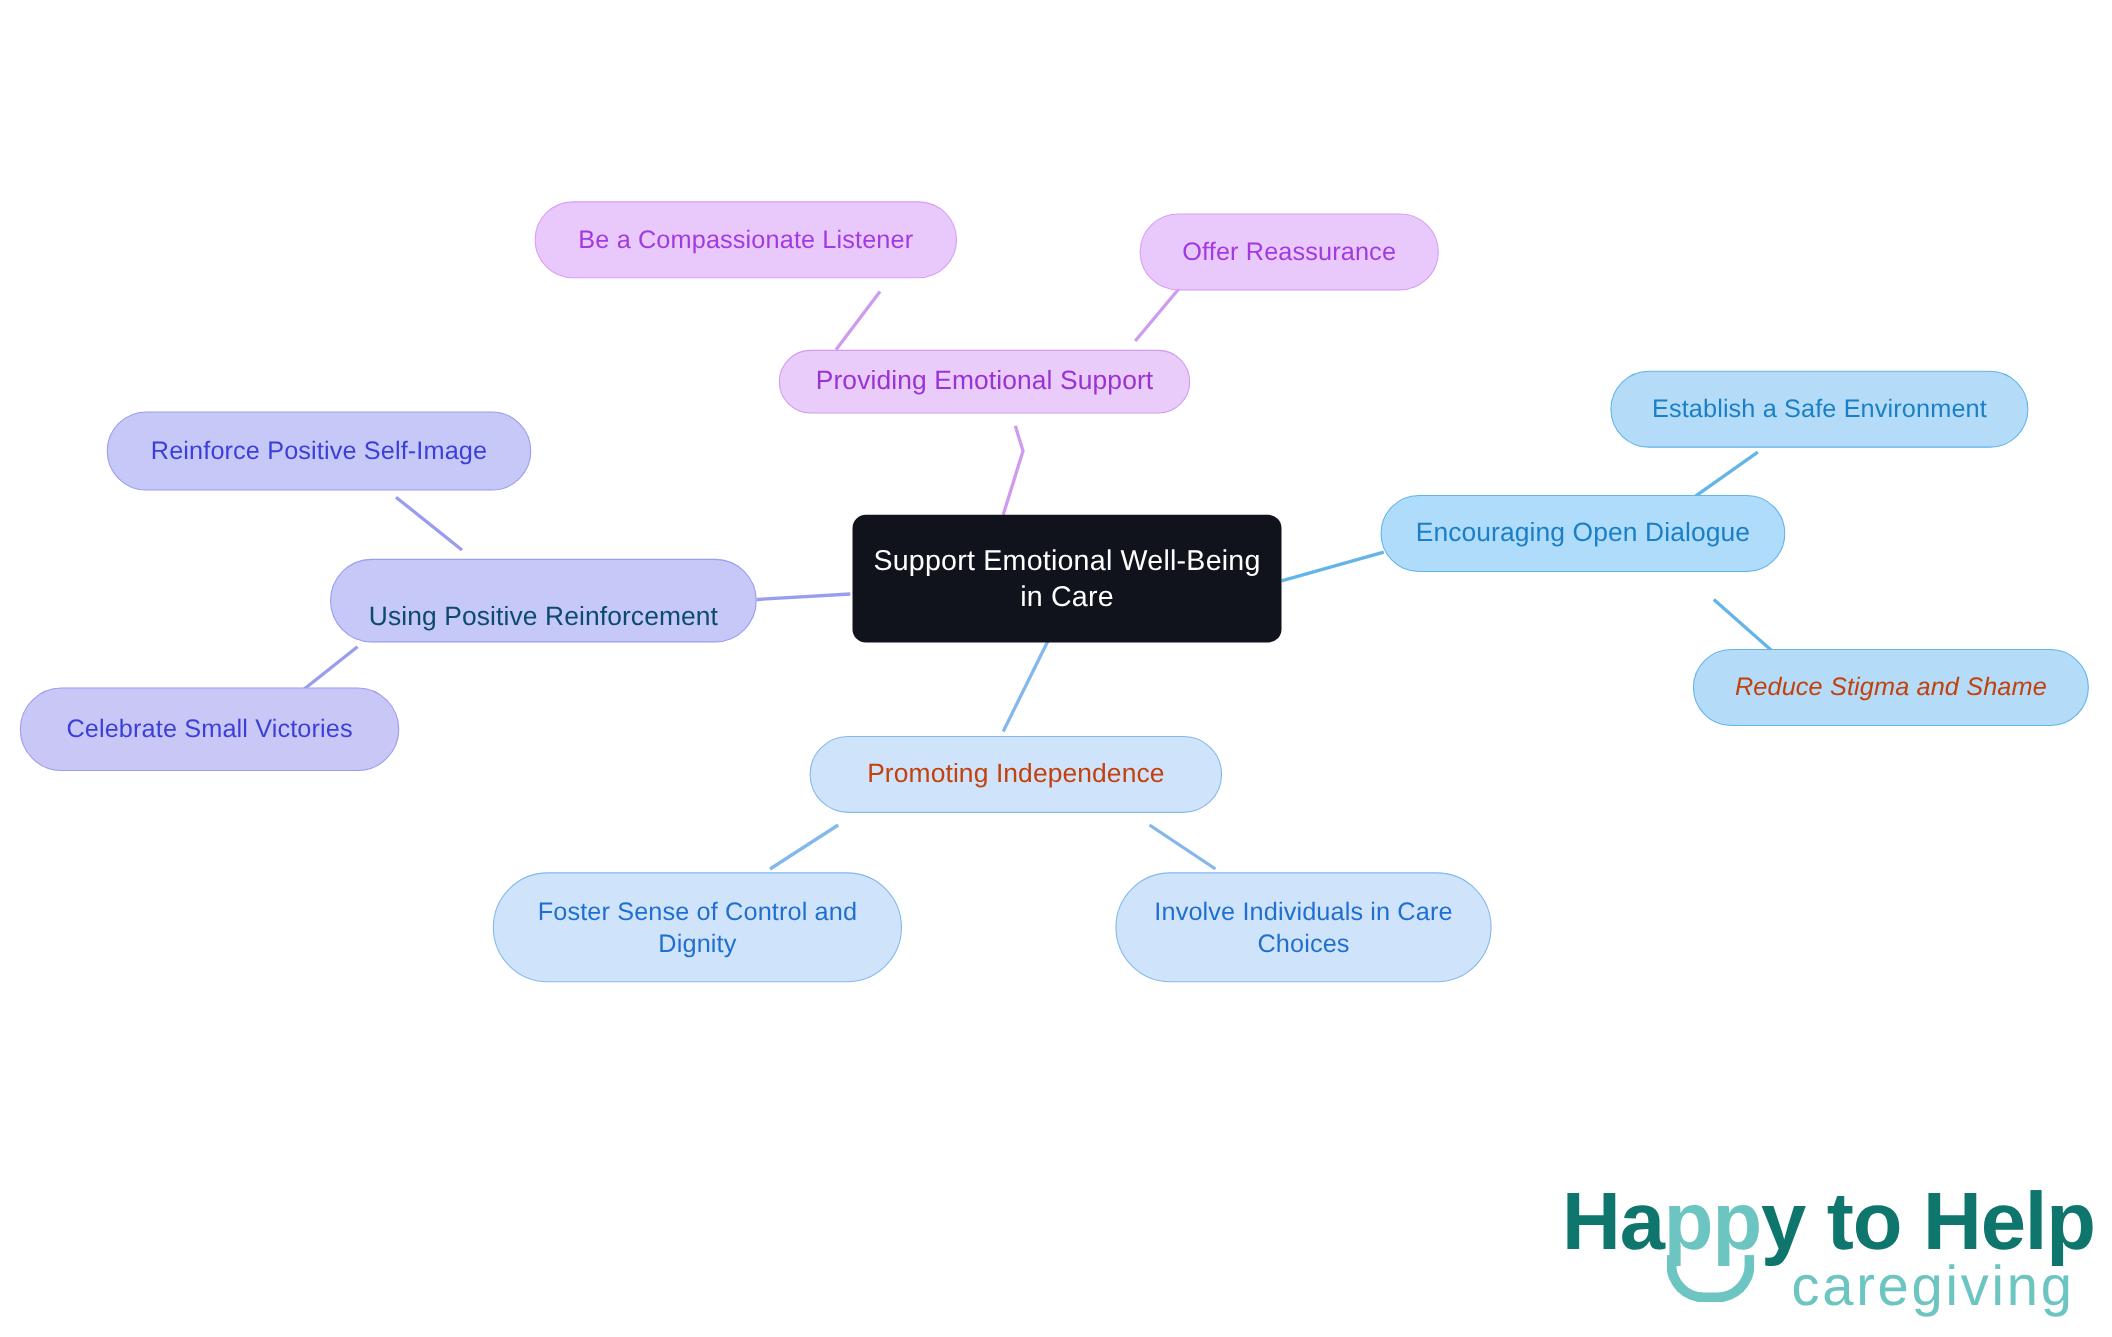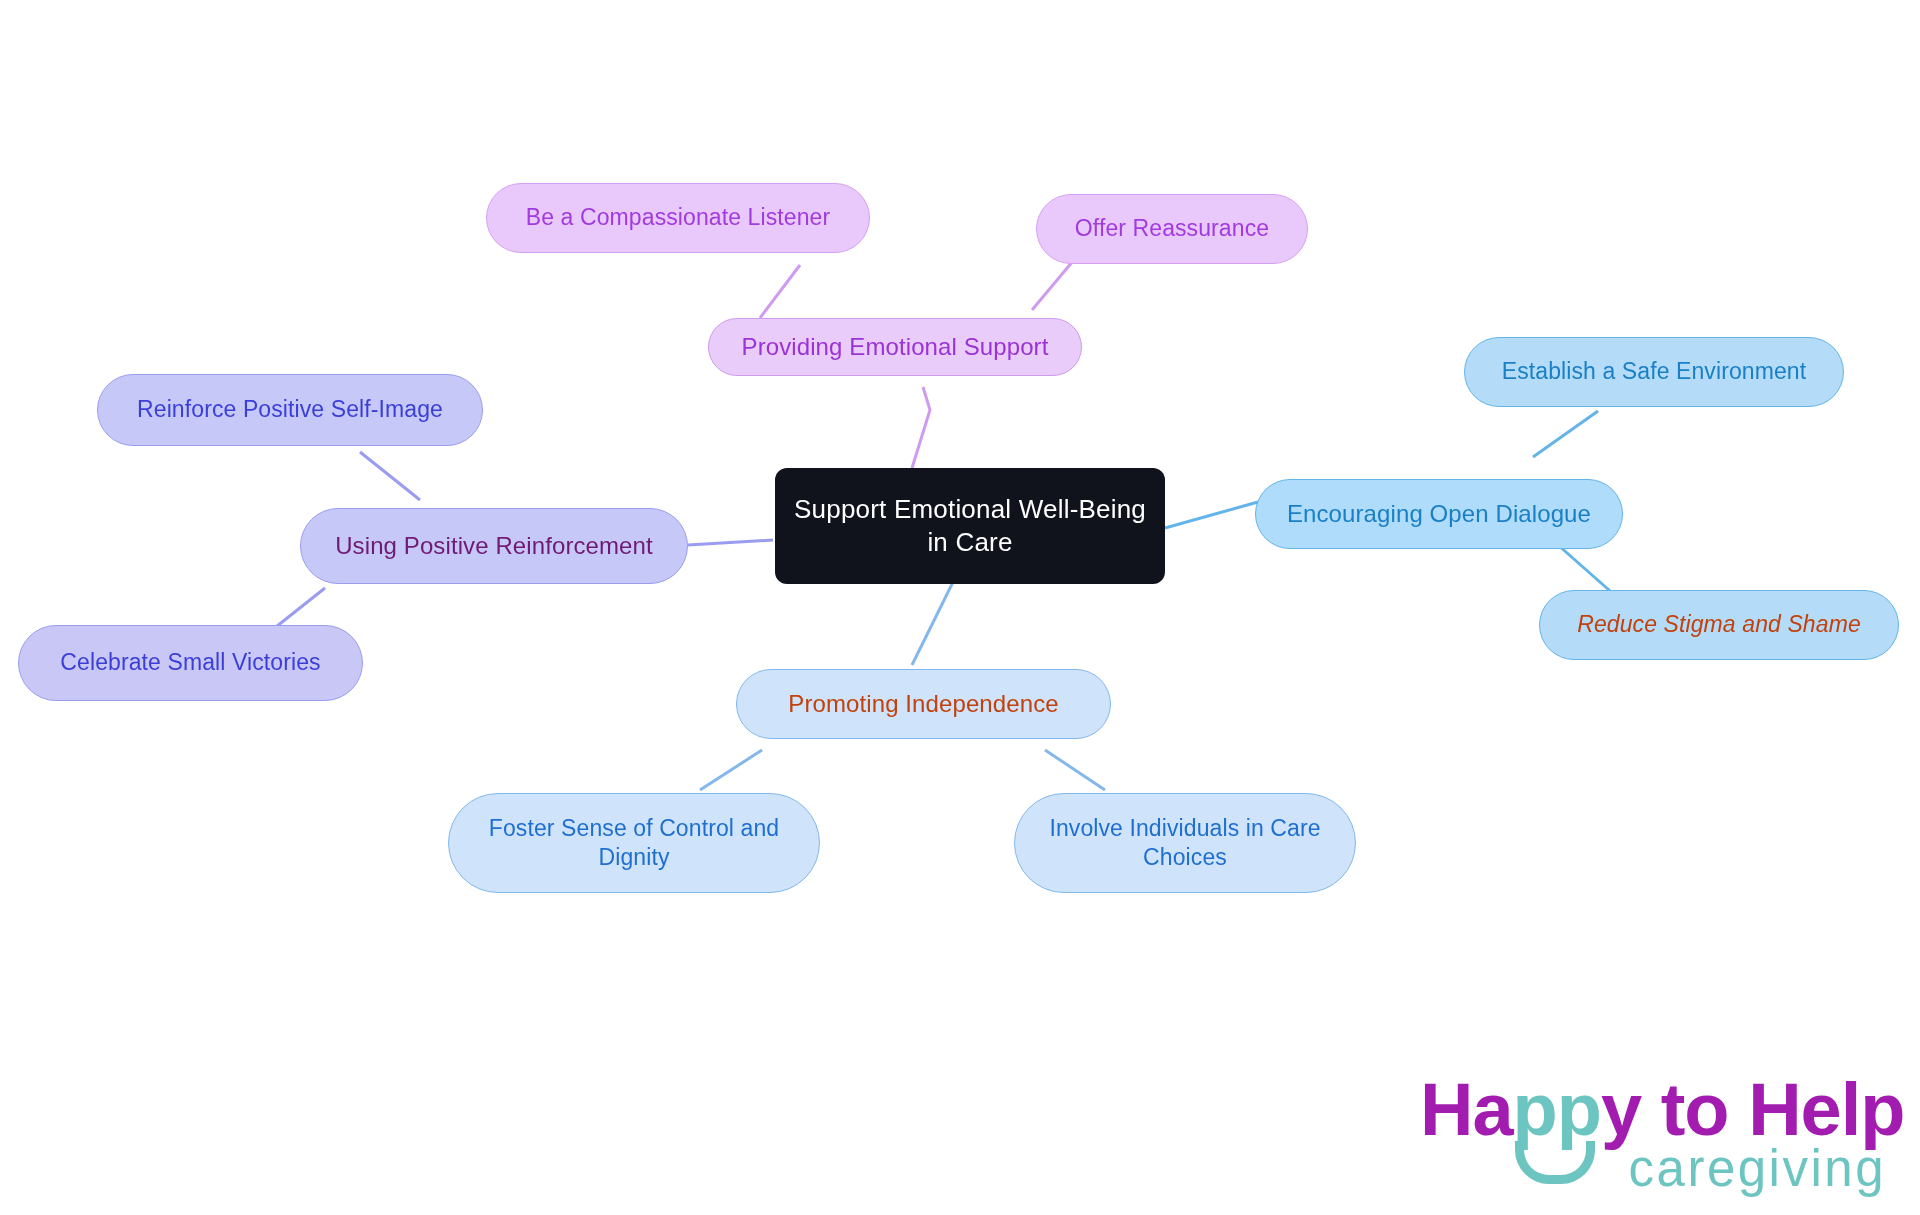--- a/index.html
+++ b/index.html
@@ -63,21 +63,21 @@
   #logo .wordmark {
     position: absolute;
     left: 0;
     top: 0;
     font-size: 74px;
     font-weight: bold;
     letter-spacing: -1px;
     line-height: 1;
     white-space: nowrap;
   }
-  #logo .coral { color: #a21caf; }
+  #logo .coral { color: #0f766e; }
   #logo .teal  { color: #6dc5c1; }
   #logo .sub {
     position: absolute;
     right: 4px;
     top: 70px;
     font-size: 51px;
     color: #6dc5c1;
     letter-spacing: 2.5px;
     line-height: 1;
   }
@@ -130,21 +130,21 @@
   </div>
 
   <div class="node lvl2" style="left:486px; top:183px; width:384px; height:70px; background:#e9c9fb; border-color:#d79ff5; color:#a13ae0;">
     <span>Be a Compassionate Listener</span>
   </div>
 
   <div class="node lvl2" style="left:1036px; top:194px; width:272px; height:70px; background:#e9c9fb; border-color:#d79ff5; color:#a13ae0;">
     <span>Offer Reassurance</span>
   </div>
 
-  <div class="node lvl1" style="left:1255px; top:479px; width:368px; height:70px; background:#aedcfa; border-color:#63b4e8; color:#1a7fc4;align-items:center;">
+  <div class="node lvl1" style="left:1255px; top:450px; width:368px; height:70px; background:#aedcfa; border-color:#63b4e8; color:#1a7fc4;align-items:center;">
     <span>Encouraging Open Dialogue</span>
   </div>
 
   <div class="node lvl2" style="left:1464px; top:337px; width:380px; height:70px; background:#b4dcf8; border-color:#63b4e8; color:#1a7fc4;">
     <span>Establish a Safe Environment</span>
   </div>
 
   <div class="node lvl2" style="left:1539px; top:590px; width:360px; height:70px; background:#b4dcf8; border-color:#63b4e8; color:#c2410c;font-style:italic;">
     <span>Reduce Stigma and Shame</span>
   </div>
@@ -156,21 +156,21 @@
   <div class="node lvl2" style="left:448px; top:793px; width:372px; height:100px; background:#cfe4fb; border-color:#84b8ec; color:#1f6fd0;">
     <span>Foster Sense of Control and
 Dignity</span>
   </div>
 
   <div class="node lvl2" style="left:1014px; top:793px; width:342px; height:100px; background:#cfe4fb; border-color:#84b8ec; color:#1f6fd0;">
     <span>Involve Individuals in Care
 Choices</span>
   </div>
 
-  <div class="node lvl1" style="left:300px; top:508px; width:388px; height:76px; background:#c6c8f8; border-color:#9a9cf0; color:#701a75;">
+  <div class="node lvl1" style="left:300px; top:508px; width:388px; height:76px; background:#c6c8f8; border-color:#9a9cf0; color:#0c4a6e;align-items:flex-end;">
     <span>Using Positive Reinforcement</span>
   </div>
 
   <div class="node lvl2" style="left:97px; top:374px; width:386px; height:72px; background:#c6c8f8; border-color:#9a9cf0; color:#3b3fd8;">
     <span>Reinforce Positive Self-Image</span>
   </div>
 
   <div class="node lvl2" style="left:18px; top:625px; width:345px; height:76px; background:#c9c7f6; border-color:#9a9cf0; color:#3b3fd8;">
     <span>Celebrate Small Victories</span>
   </div>

